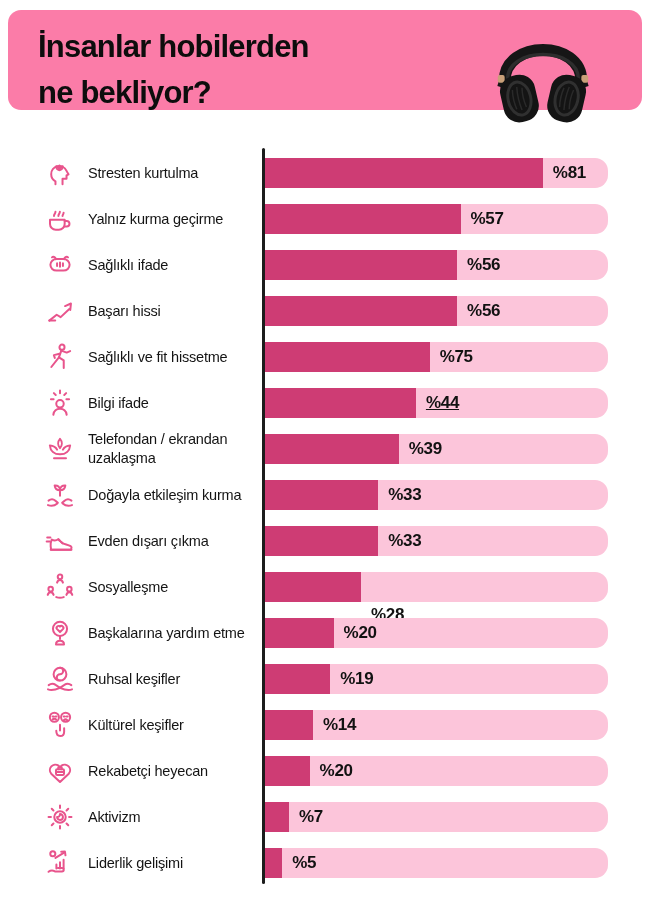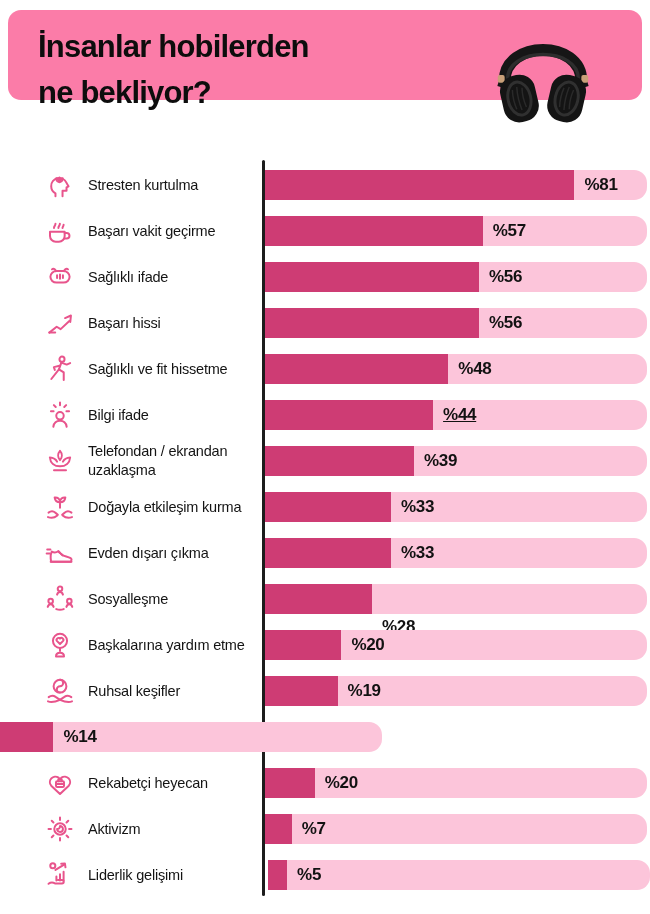--- a/index.html
+++ b/index.html
@@ -3,51 +3,51 @@
 <meta charset="utf-8">
 <style>
   html,body{margin:0;padding:0;}
   body{
     width:650px;height:914px;position:relative;background:#ffffff;
     font-family:"Liberation Sans","DejaVu Sans",sans-serif;
     overflow:hidden;
   }
   
   .header{
-    position:absolute;left:8px;top:10px;width:634px;height:90px;
+    position:absolute;left:8px;top:10px;width:634px;height:100px;
     border-radius:13px;background:#FB7CA8;
   }
   .title{
     position:absolute;left:30px;top:14px;
     font-size:31px;font-weight:800;color:#0d0d0d;
     line-height:46px;letter-spacing:-0.8px;
   }
   .headphones{position:absolute;right:40px;top:5px;}
   
-  .chart{position:absolute;left:0;top:170px;width:650px;}
+  .chart{position:absolute;left:0;top:158px;width:650px;}
   .axis{
     position:absolute;left:262px;top:-10px;width:3px;height:736px;
     background:#1c1c1c;border-radius:2px;
   }
   .row{display:flex;align-items:center;height:30px;margin-bottom:16px;}
-  .row:last-child{margin-bottom:16px;justify-content:space-between;}
+  .row:last-child{margin-bottom:16px;}
   .row-left{
     width:265px;box-sizing:border-box;padding-left:44px;
     display:flex;align-items:center;gap:12px;flex:0 0 265px;
   }
   .icon{width:32px;height:32px;flex:0 0 32px;color:#E8548C;}
   .icon svg{width:32px;height:32px;display:block;}
   .icon svg *{stroke:currentColor;fill:none;stroke-width:1.5;stroke-linecap:round;stroke-linejoin:round;}
   .cat-label{
     font-size:14.5px;font-weight:500;color:#141414;
     line-height:1.28;max-width:180px;letter-spacing:-0.2px;
   }
   .track{
     position:relative;width:343px;height:30px;background:#FCC5DA;
-    border-radius:0 13px 13px 0;flex:0 0 343px;padding-left:39px;
+    border-radius:0 13px 13px 0;flex:0 0 343px;
   }
   .fill{position:absolute;left:0;top:0;bottom:0;background:#CE3C74;}
   .val{
     position:absolute;top:50%;transform:translateY(-50%);
     font-size:17px;font-weight:bold;color:#121212;letter-spacing:-0.3px;
     white-space:nowrap;
   }
 </style>
 </head>
 <body>
@@ -98,21 +98,21 @@
 
   <div class="row">
     <div class="row-left">
       <span class="icon">
             <svg viewBox="0 0 24 24">
               <path d="M4.5 12.5h11v3.2a4.3 4.3 0 0 1-4.3 4.3H8.8a4.3 4.3 0 0 1-4.3-4.3z"></path>
               <path d="M15.5 13.5H17a2.1 2.1 0 0 1 0 4.2h-1.5"></path>
               <path d="M7.5 9.8c0-1.6 1.1-1.6 1.1-3.2M10.8 9.8c0-1.6 1.1-1.6 1.1-3.2M13.9 9.8c0-1.2.8-1.2.8-2.4"></path>
             </svg>
           </span>
-      <span class="cat-label">Başarı vakit geçirme</span>
+      <span class="cat-label">Yalnız kurma geçirme</span>
     </div>
     <div class="track">
       <div class="fill" style="width: 57%;"></div>
       <span class="val" style="left: calc(57% + 10px);">%57</span>
     </div>
   </div>
 
   <div class="row">
     <div class="row-left">
       <span class="icon">
@@ -153,21 +153,21 @@
             <svg viewBox="0 0 24 24">
               <circle cx="13.5" cy="4.6" r="1.9"></circle>
               <path d="M13 7.2l-1.8 5.1 3.6 2.3v5.6"></path>
               <path d="M11.2 12.3l-5.7 7.2M11.6 9.6l-4.2 1 .7 2.1M13 7.2l4 1.5 2.6-1.1"></path>
             </svg>
           </span>
       <span class="cat-label">Sağlıklı ve fit hissetme</span>
     </div>
     <div class="track">
       <div class="fill" style="width: 48%;"></div>
-      <span class="val" style="left: calc(48% + 10px);">%48</span>
+      <span class="val" style="left: calc(48% + 10px);">%75</span>
     </div>
   </div>
 
   <div class="row">
     <div class="row-left">
       <span class="icon">
             <svg viewBox="0 0 24 24">
               <circle cx="12" cy="12.6" r="2.8"></circle>
               <path d="M7 20.8c.5-2.8 2.4-4.4 5-4.4s4.5 1.6 5 4.4"></path>
               <path d="M12 2.6v2M7.4 4.6l1.4 1.4M16.6 4.6l-1.4 1.4M5.2 9.2h2M16.8 9.2h2"></path>
@@ -284,20 +284,33 @@
           </span>
       <span class="cat-label">Ruhsal keşifler</span>
     </div>
     <div class="track">
       <div class="fill" style="width: 19%;"></div>
       <span class="val" style="left: calc(19% + 10px);">%19</span>
     </div>
   </div>
 
   <div class="row">
+    <div class="row-left">
+      <span class="icon">
+            <svg viewBox="0 0 24 24">
+              <circle cx="7.8" cy="6.2" r="3.4"></circle>
+              <circle cx="16.2" cy="6.2" r="3.4"></circle>
+              <path d="M6.4 5.6h.8M8.6 5.6h.8M14.8 5.6h.8M17 5.6h.8"></path>
+              <path d="M6.4 7.8c.8-.7 1.9-.7 2.7 0M14.8 8.4c.8-.7 1.9-.7 2.7 0"></path>
+              <path d="M12 11.8v4.4"></path>
+              <path d="M9.2 16.4c0 2.3 1.2 3.9 3 3.9s2.9-1.4 2.9-3.3v-2.6"></path>
+            </svg>
+          </span>
+      <span class="cat-label">Kültürel keşifler</span>
+    </div>
     <div class="track">
       <div class="fill" style="width: 14%;"></div>
       <span class="val" style="left: calc(14% + 10px);">%14</span>
     </div>
   </div>
 
   <div class="row">
     <div class="row-left">
       <span class="icon">
             <svg viewBox="0 0 24 24">

